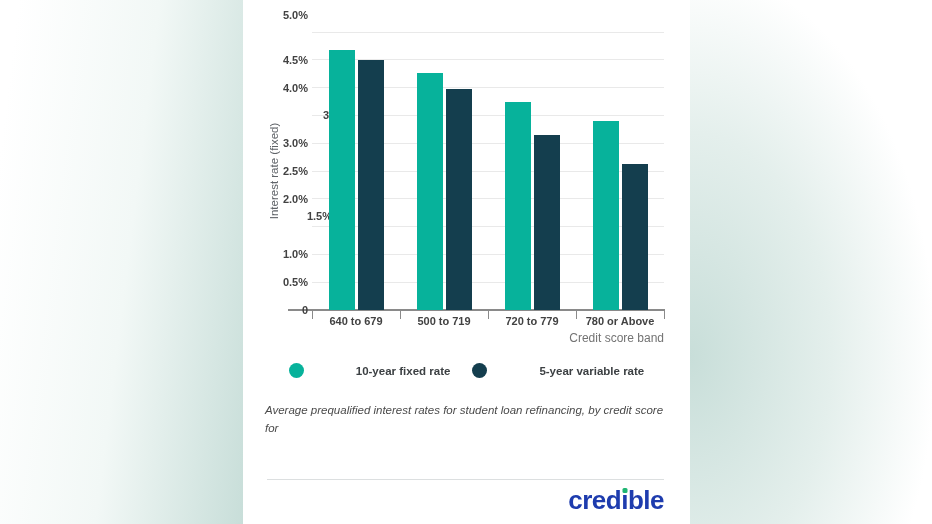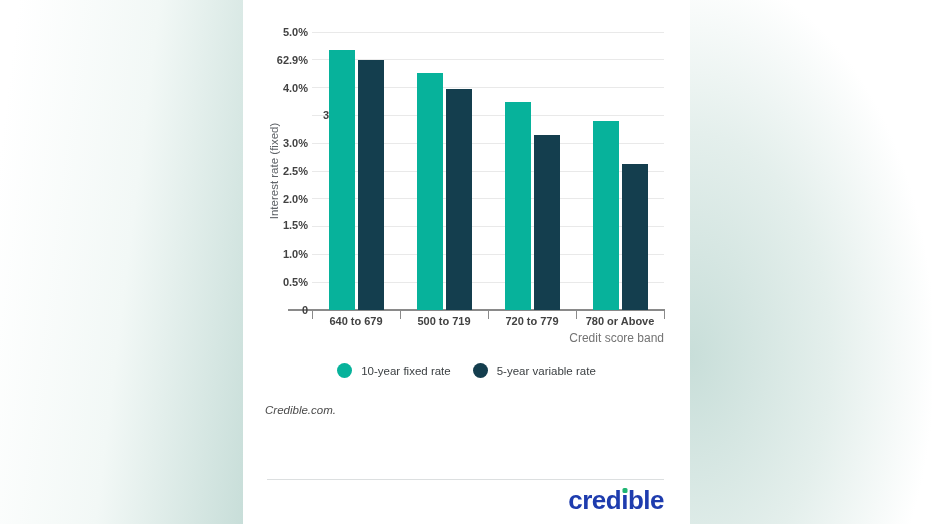--- a/index.html
+++ b/index.html
@@ -28,21 +28,21 @@
   .y-title{position:absolute;left:31px;top:171px;transform:translate(-50%,-50%) rotate(-90deg);
     white-space:nowrap;font-size:11.5px;color:#5f6368;}
   .x-title{position:absolute;left:69px;top:331px;width:352px;text-align:right;
     font-size:12px;color:#737373;}
 
   
   .legend{position:absolute;left:0;top:363px;width:447px;display:flex;
     justify-content:center;align-items:center;gap:22px;}
   .legend-item{display:flex;align-items:center;gap:9px;}
   .legend-marker{width:15px;height:15px;border-radius:50%;}
-  .legend-label{font-size:11.5px;font-weight:400;color:#3c4043;}
+  .legend-label{font-size:11.5px;font-weight:700;color:#3c4043;margin-left:43px;}
 
   
   .caption{position:absolute;left:22px;top:401px;width:406px;
     font-size:11.5px;font-style:italic;color:#4a4a4a;line-height:18px;}
 
   .divider{position:absolute;left:24px;top:479px;width:397px;height:1px;background:#dcdfe0;}
 
   
   .footer{position:absolute;right:26px;top:487px;}
   .logo{font-size:26px;font-weight:700;letter-spacing:-0.5px;color:#1e3cae;line-height:26px;}
@@ -62,35 +62,35 @@
     <div class="chart" id="chart">
       <div class="y-title">Interest rate (fixed)</div>
       <div class="axis-line"></div>
       <div class="x-title">Credit score band</div>
     <div class="y-tick-label" style="top: 303px;">0</div>
         <div class="gridline" style="top: 281.7px;"></div>
         <div class="y-tick-label" style="top: 275.2px;">0.5%</div>
         <div class="gridline" style="top: 253.9px;"></div>
         <div class="y-tick-label" style="top: 247.4px;">1.0%</div>
         <div class="gridline" style="top: 226.1px;"></div>
-        <div class="y-tick-label" style="top: 218px;">1.5%</div>
+        <div class="y-tick-label" style="top: 209px; padding-left: 24px;">1.5%</div>
         <div class="gridline" style="top: 198.3px;"></div>
         <div class="y-tick-label" style="top: 191.8px;">2.0%</div>
         <div class="gridline" style="top: 170.5px;"></div>
         <div class="y-tick-label" style="top: 164px;">2.5%</div>
         <div class="gridline" style="top: 142.7px;"></div>
         <div class="y-tick-label" style="top: 136.2px;">3.0%</div>
         <div class="gridline" style="top: 114.9px;"></div>
         <div class="y-tick-label" style="top: 108.4px; padding-left: 40px;">3.5%</div>
         <div class="gridline" style="top: 87.1px;"></div>
         <div class="y-tick-label" style="top: 80.6px;">4.0%</div>
         <div class="gridline" style="top: 59.3px;"></div>
-        <div class="y-tick-label" style="top: 52.8px;">62.9%</div>
+        <div class="y-tick-label" style="top: 52.8px;">4.5%</div>
         <div class="gridline" style="top: 31.5px;"></div>
-        <div class="y-tick-label" style="top: 25px;">5.0%</div>
+        <div class="y-tick-label" style="top: 8px;">5.0%</div>
         <div class="x-tick-mark" style="left: 69px;"></div>
         <div class="x-tick-mark" style="left: 157px;"></div>
         <div class="x-tick-mark" style="left: 245px;"></div>
         <div class="x-tick-mark" style="left: 333px;"></div>
         <div class="x-tick-mark" style="left: 421px;"></div>
         <div class="bar" style="left: 85.5px; top: 50.348px; height: 259.652px; background: rgb(7, 178, 155);"></div>
         <div class="bar" style="left: 173.5px; top: 73.144px; height: 236.856px; background: rgb(7, 178, 155);"></div>
         <div class="bar" style="left: 261.5px; top: 102.056px; height: 207.944px; background: rgb(7, 178, 155);"></div>
         <div class="bar" style="left: 349.5px; top: 120.96px; height: 189.04px; background: rgb(7, 178, 155);"></div>
         <div class="bar" style="left: 114.5px; top: 60.356px; height: 249.644px; background: rgb(20, 62, 78);"></div>
@@ -108,21 +108,21 @@
           <span class="legend-marker" style="background: rgb(7, 178, 155);"></span>
           <span class="legend-label">10-year fixed rate</span>
         </div>
         <div class="legend-item">
           <span class="legend-marker" style="background: rgb(20, 62, 78);"></span>
           <span class="legend-label">5-year variable rate</span>
         </div>
       </div>
 
     <div class="caption">
-      <div>Credible.com.</div>
+      <div>Average prequalified interest rates for student loan refinancing, by credit score for</div>
     </div>
 
     <div class="divider"></div>
 
     <div class="footer">
       <div class="logo"><span>cred</span><span class="logo-i"><span>ı</span><span class="logo-dot"></span></span><span>ble</span></div>
     </div>
 
   </div>
 </div>

